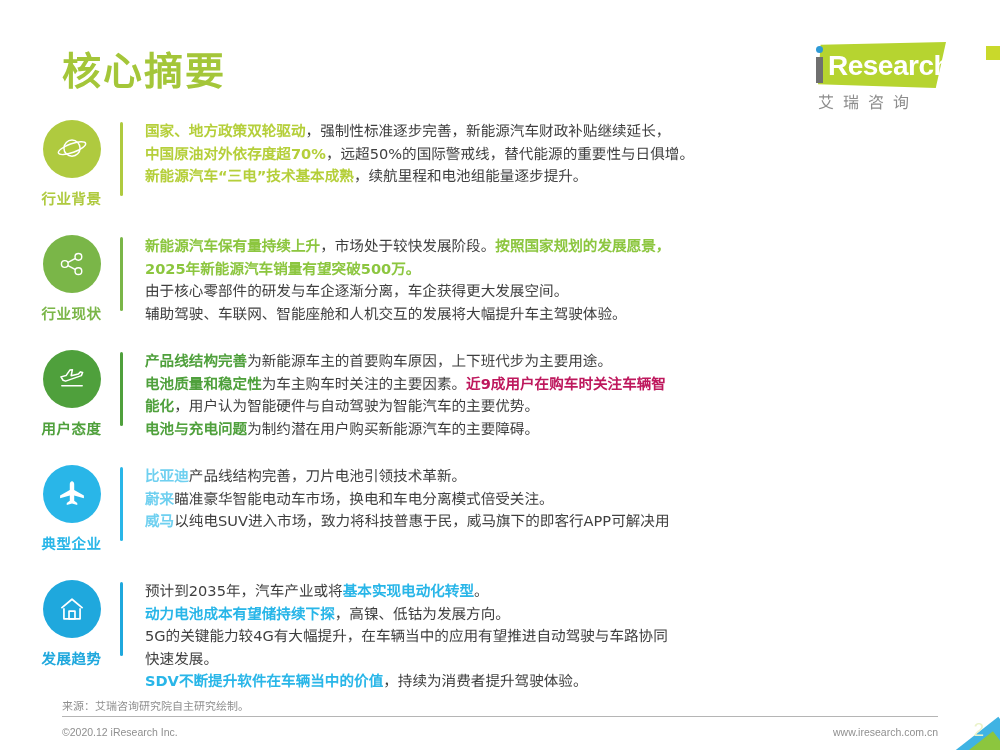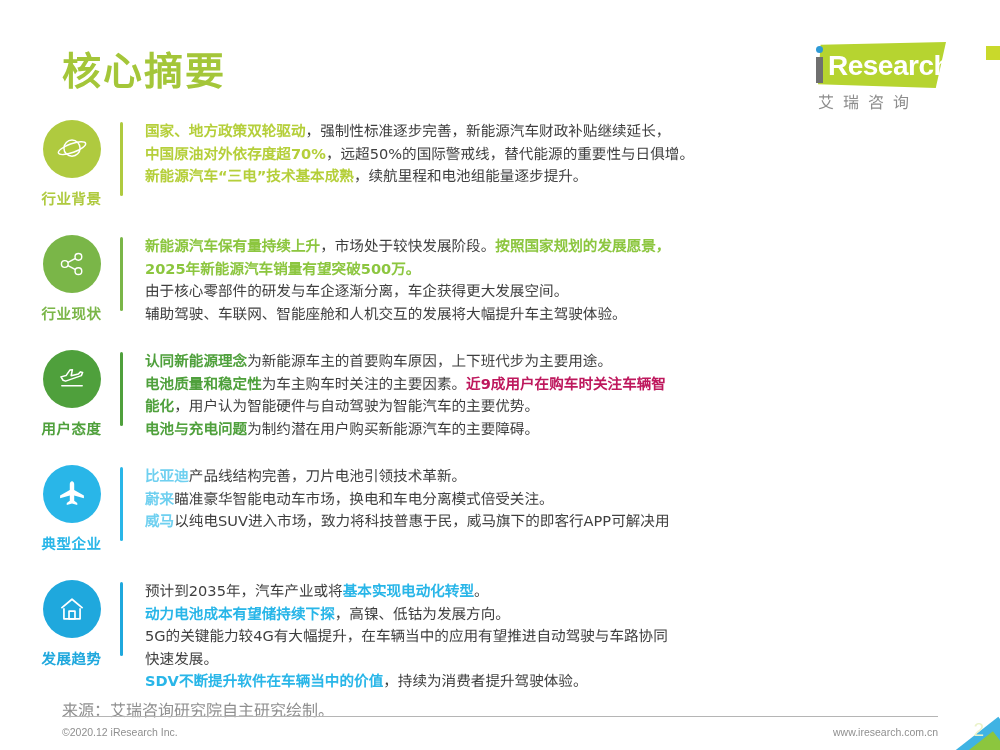--- a/index.html
+++ b/index.html
@@ -68,21 +68,21 @@
   .text-col{
     flex:1;padding-top:2px;padding-right:40px;
     font-size:14.6px;line-height:22.6px;color:#3f3f3f;
   }
   .text-col p{margin:0;}
   .hl{font-weight:700;}
 
   
   .source{
     position:absolute;left:62px;top:697px;
-    font-size:16px;color:#8f8f8f;font-family:Liberation Serif, serif;
+    font-size:11px;color:#8f8f8f;font-family:Liberation Serif, serif;
   }
   .foot-rule{
     position:absolute;left:62px;top:716px;width:876px;height:1px;background:#b5b5b5;
   }
   .copyright{
     position:absolute;left:62px;top:726px;font-size:10.5px;color:#8f8f8f;
     font-family:"Liberation Sans",sans-serif;
   }
   .weburl{
     position:absolute;right:62px;top:726px;font-size:10.5px;color:#8f8f8f;
@@ -171,21 +171,21 @@
         <div class="icon-circle" style="background:#4fa03c;">
           <svg width="34" height="34" viewBox="0 0 40 40" fill="none" stroke="#ffffff" stroke-width="1.8" stroke-linejoin="round">
             <path d="M7 17.5 L13 16 L17.5 9.5 L20.5 9 L19 16.2 L27.5 14.2 L30 11.6 L32.5 12.4 L31 16 L12.5 22.5 L9.5 21.5 Z"></path>
             <line x1="8" y1="28" x2="32" y2="28" stroke-linecap="round"></line>
           </svg>
         </div>
         <div class="icon-label" style="color:#4fa03c;">用户态度</div>
       </div>
       <div class="divider" style="background:#4fa03c;"></div>
       <div class="text-col" id="txt-2">
-          <p><span class="hl" style="color: rgb(79, 160, 60);">认同新能源理念</span><span>为新能源车主的首要购车原因，上下班代步为主要用途。</span></p>
+          <p><span class="hl" style="color: rgb(79, 160, 60);">产品线结构完善</span><span>为新能源车主的首要购车原因，上下班代步为主要用途。</span></p>
           <p><span class="hl" style="color: rgb(79, 160, 60);">电池质量和稳定性</span><span>为车主购车时关注的主要因素。</span><span class="hl" style="color: #be185d;">近9成用户在购车时关注车辆智</span></p>
           <p><span class="hl" style="color: rgb(79, 160, 60); margin-top: 35px;">能化</span><span>，用户认为智能硬件与自动驾驶为智能汽车的主要优势。</span></p>
           <p><span class="hl" style="color: rgb(79, 160, 60);">电池与充电问题</span><span>为制约潜在用户购买新能源汽车的主要障碍。</span></p>
         </div>
     </div>
 
     <div class="row">
       <div class="icon-col">
         <div class="icon-circle" style="background:#29b6e8;">
           <svg width="34" height="34" viewBox="0 0 40 40" fill="#ffffff">

